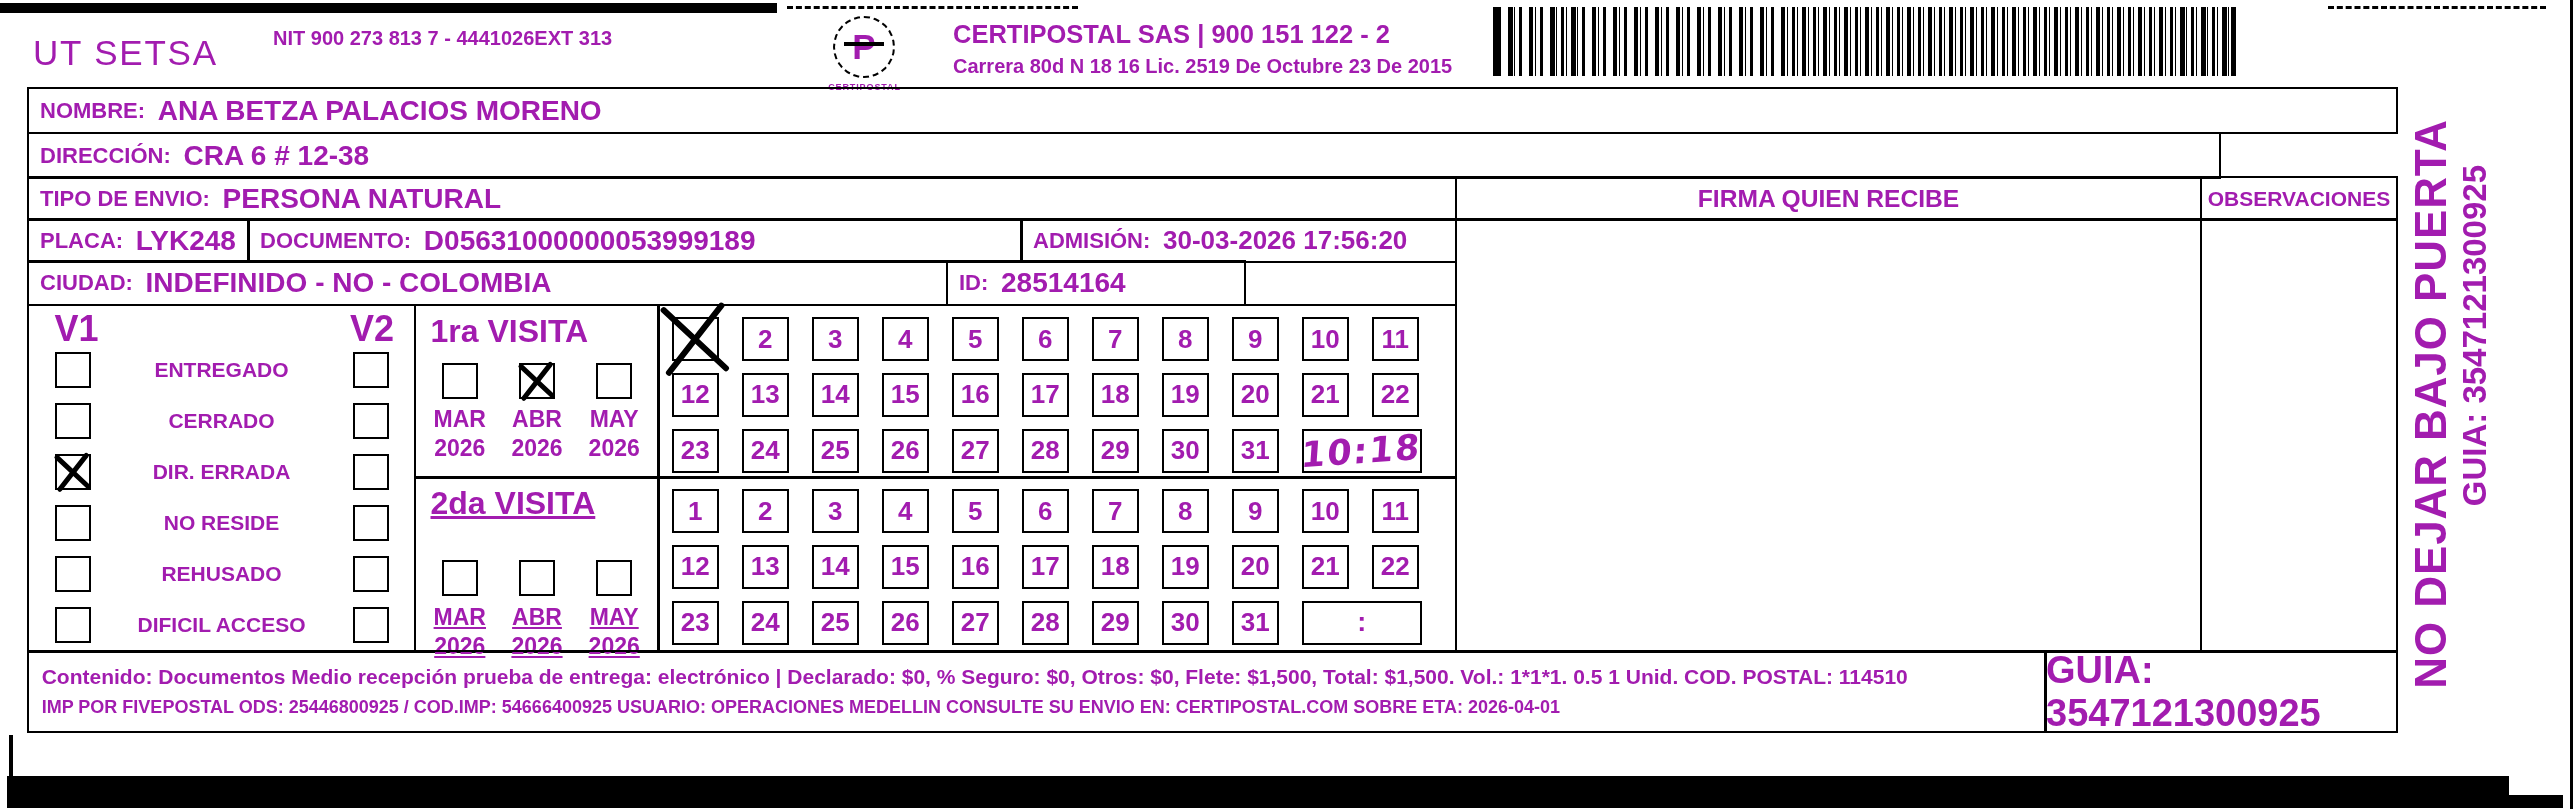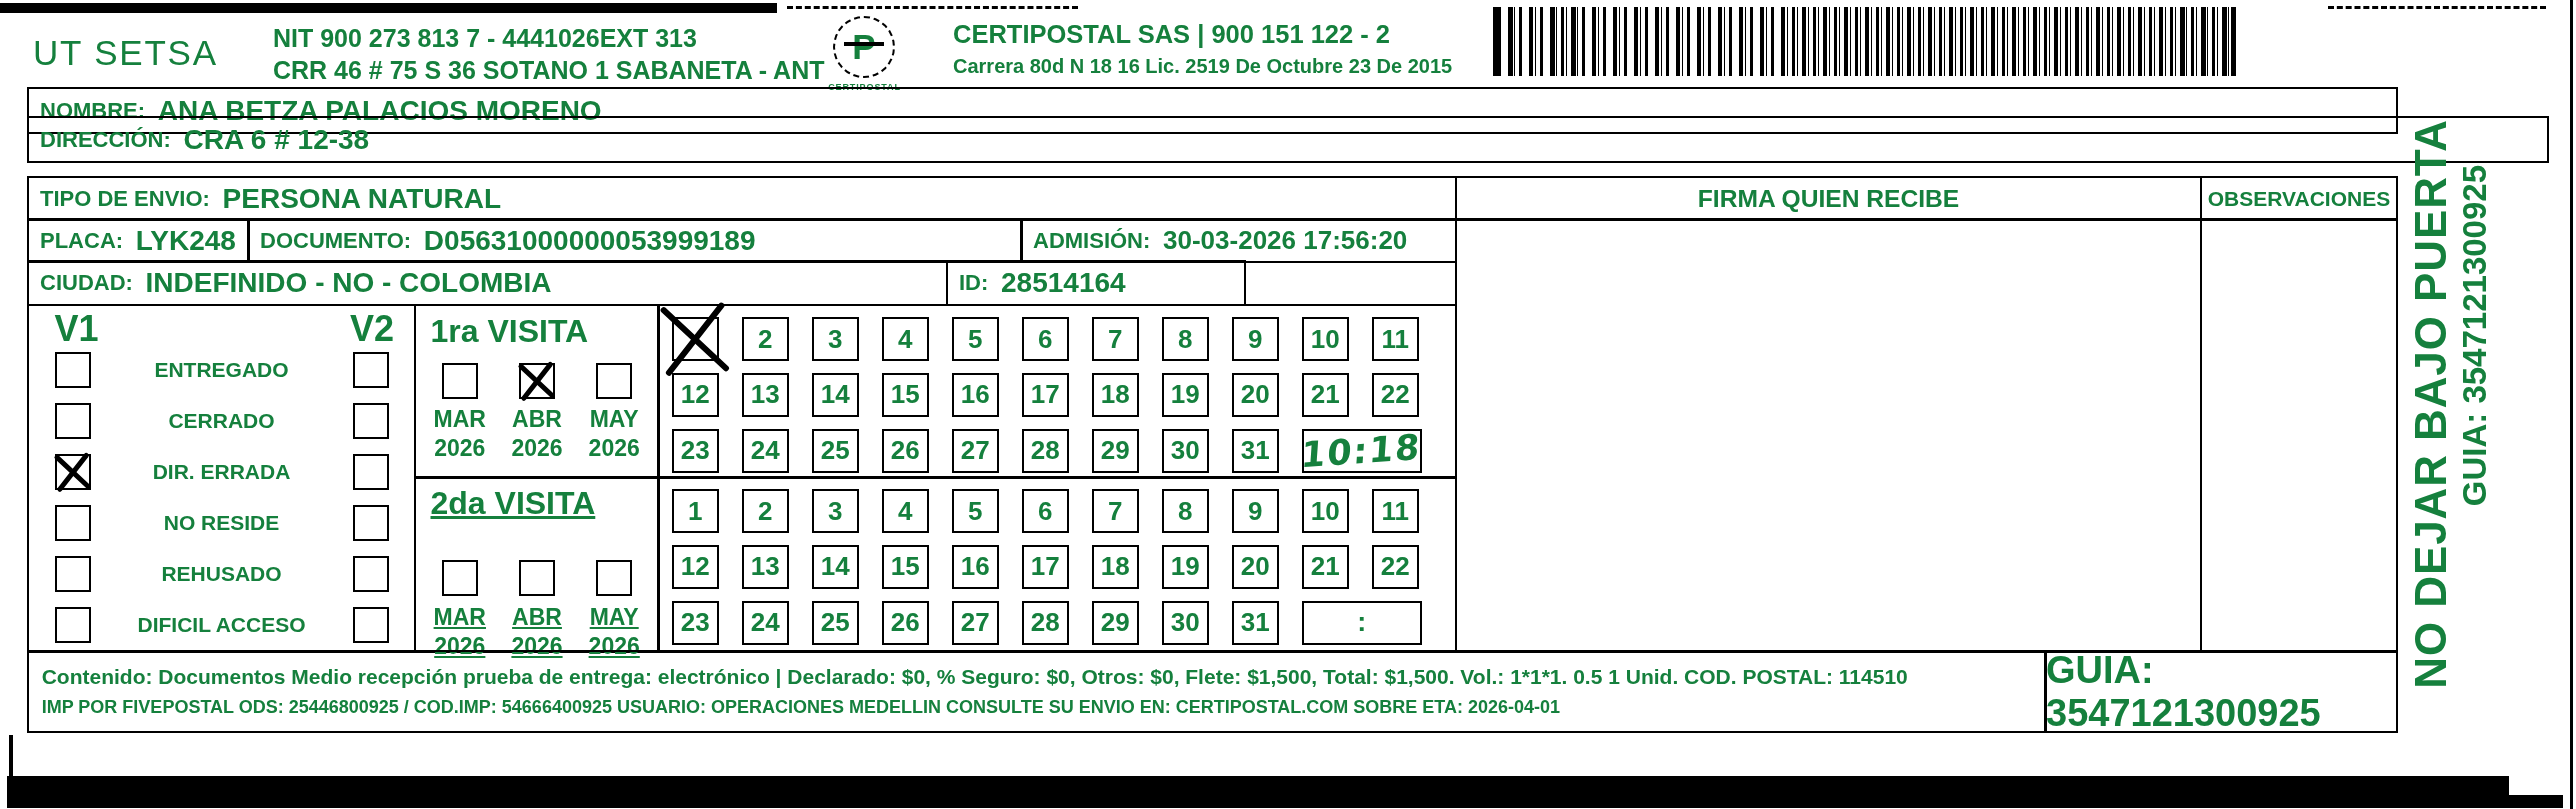--- a/index.html
+++ b/index.html
@@ -1,23 +1,23 @@
 <!DOCTYPE html>
 <html style="font-size:14.5px"><head>
 <meta charset="utf-8">
 <style>
   html,body{margin:0;padding:0;background:#fff;}
   #sheet{position:relative;width:2576px;height:809px;background:#ffffff;overflow:hidden;
-         font-family:"Liberation Sans",sans-serif;color:#15803d;}
+         font-family:"Liberation Sans",sans-serif;color:#a21caf;}
   .bar{position:absolute;background:#000;}
   .dash{position:absolute;border-top:3.6px dashed #000;height:0;}
 
   
   .company{position:absolute;left:33px;top:33px;font-size:35px;letter-spacing:1.8px;}
-  .nit{position:absolute;left:273px;top:22px;font-size:25px;font-weight:bold;line-height:32px;white-space:pre;}
+  .nit{position:absolute;left:273px;top:22px;font-size:20px;font-weight:bold;line-height:32px;white-space:pre;}
   .logo{position:absolute;left:833px;top:16.4px;width:58px;height:58px;border:2.7px dashed #000;border-radius:50%;
         display:flex;align-items:center;justify-content:center;font-size:35px;font-weight:bold;}
   .logo .bar-through{position:absolute;left:9px;right:9px;top:23.6px;height:4.5px;background:#000;}
   .logo-caption{position:absolute;left:817px;top:82px;width:95px;text-align:center;font-size:9px;font-weight:bold;letter-spacing:0.9px;}
   .carrier1{position:absolute;left:953px;top:20px;font-size:25.5px;font-weight:bold;}
   .carrier2{position:absolute;left:953px;top:55px;font-size:20px;font-weight:bold;}
   .barcode{position:absolute;left:1493px;top:7.3px;width:733px;height:69px;
     background:repeating-linear-gradient(90deg,#000 0 2.7px,#fff 2.7px 5.5px,#000 5.5px 6.4px,#fff 6.4px 10px,#000 10px 14.5px,#fff 14.5px 16.4px,#000 16.4px 17.3px,#fff 17.3px 21px);
     border-left:5.5px solid #000;border-right:5.5px solid #000;}
 
@@ -81,38 +81,38 @@
 
   <div class="bar" style="left:0;top:2.7px;width:777px;height:10px;"></div>
   <div class="dash" style="left:787px;top:5.5px;width:291px;"></div>
   <div class="dash" style="left:2328px;top:5.5px;width:218px;"></div>
   <div class="bar" style="left:7.3px;top:776px;width:2502px;height:32px;"></div>
   <div class="bar" style="left:2508px;top:795px;width:55px;height:12.7px;"></div>
   <div class="bar" style="left:9px;top:735px;width:3.6px;height:44px;"></div>
   <div class="bar" style="left:2570px;top:0;width:2.7px;height:809px;"></div>
 
   <div class="company">UT SETSA</div>
-  <div class="nit"><span>NIT 900 273 813 7 - 4441026EXT 313</span><br><span>CRR 46 # 75 S 36 SOTANO 1 SABANETA - ANT</span></div>
+  <div class="nit"><span>NIT 900 273 813 7 - 4441026EXT 313</span><br></div>
 
   <div class="logo">
     <span>P</span>
     <span class="bar-through"></span>
   </div>
   <div class="logo-caption">CERTIPOSTAL</div>
 
   <div class="carrier1">CERTIPOSTAL SAS | 900 151 122 - 2</div>
   <div class="carrier2">Carrera 80d N 18 16  Lic. 2519 De Octubre 23 De 2015</div>
 
   <div class="barcode"></div>
 
   <div class="cell fieldrow" style="left:27px;top:87px;width:2371px;height:47px;">
     <span class="flabel">NOMBRE:</span>
     <span class="fvalue">ANA BETZA PALACIOS MORENO</span>
   </div>
-  <div class="cell fieldrow" style="left:27px;top:116px;width:2522px;height:47px;">
+  <div class="cell fieldrow" style="left:27px;top:132px;width:2194px;height:47px;">
     <span class="flabel">DIRECCIÓN:</span>
     <span class="fvalue">CRA 6 # 12-38</span>
   </div>
   <div class="cell fieldrow" style="left:27px;top:176px;width:1430px;height:45px;">
     <span class="flabel">TIPO DE ENVIO:</span>
     <span class="fvalue">PERSONA NATURAL</span>
   </div>
 
   <div class="cell hdr" style="left:1455px;top:176px;width:747px;height:45px;font-size:24.6px;">FIRMA QUIEN RECIBE</div>
   <div class="cell hdr" style="left:2200px;top:176px;width:198px;height:45px;font-size:21px;">OBSERVACIONES</div>

